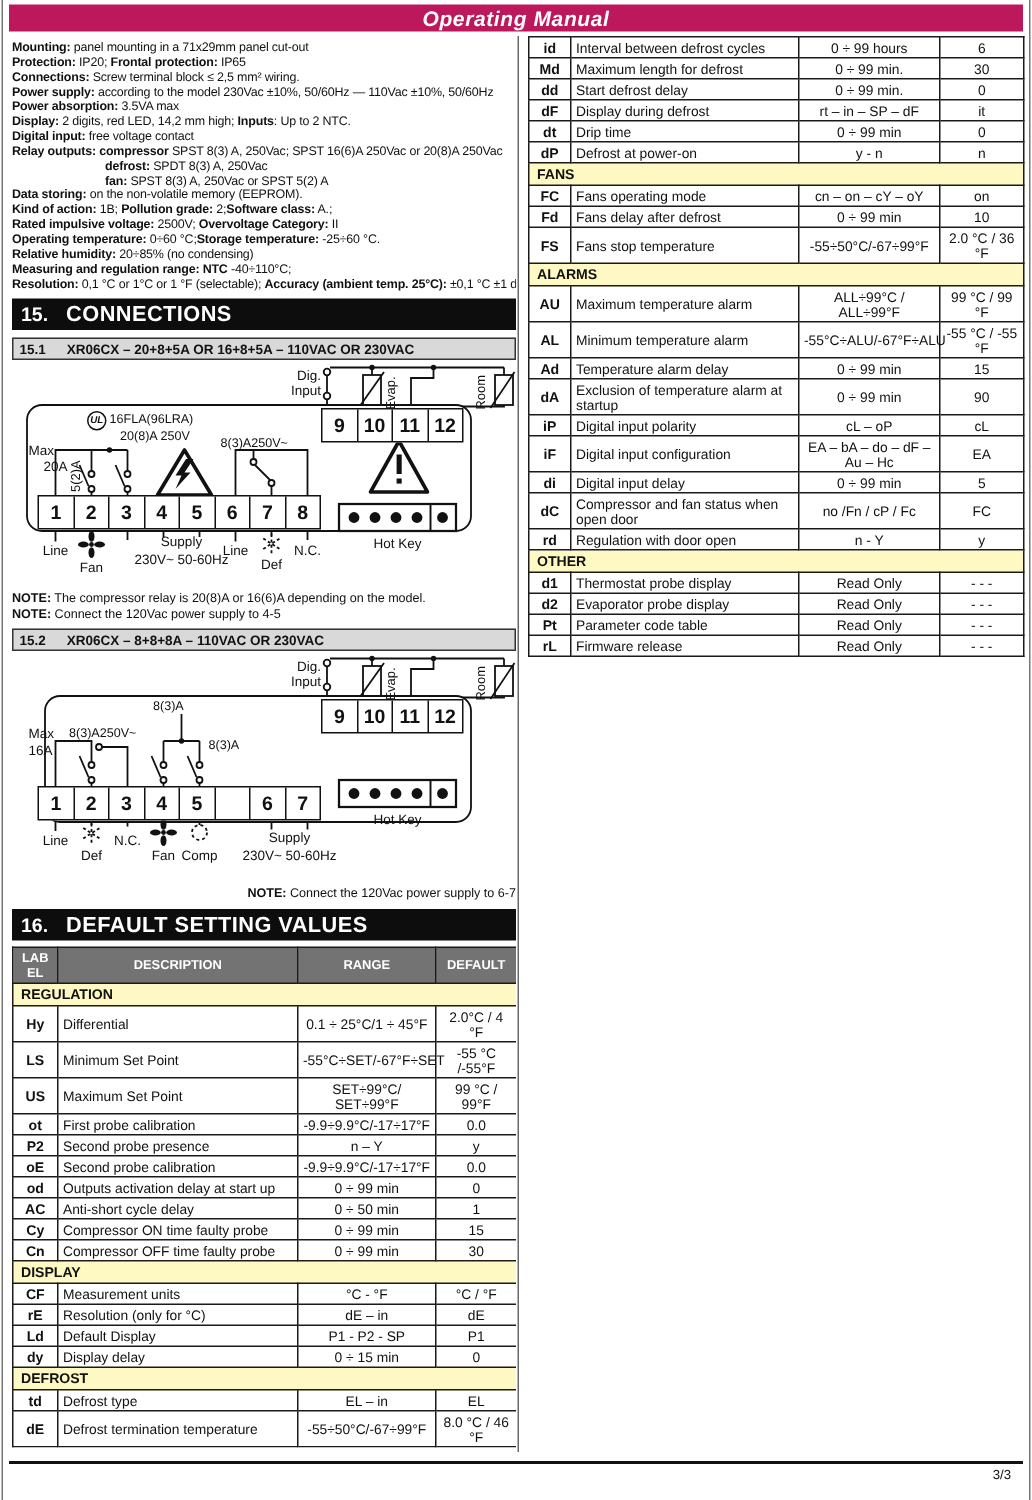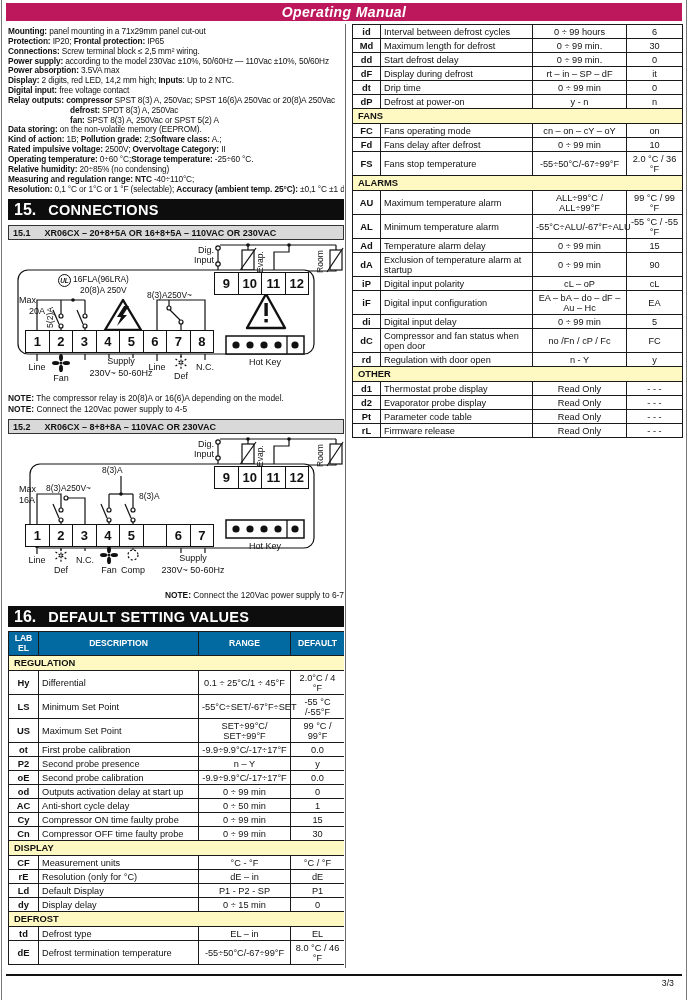--- a/index.html
+++ b/index.html
@@ -14,21 +14,21 @@
   .col-right{position:absolute;left:352px;top:24px;width:330px;}
   .divider{position:absolute;left:345px;top:24px;height:944px;width:1px;background:#6a6a6a;}
 
   
   .specs{height:169px;}
   .spec-line{font-size:8.3px;line-height:9.85px;letter-spacing:-.12px;white-space:nowrap;}
   .b{font-weight:bold;}
 
   
   .secbar{height:21px;background:#0d0d0d;color:#fff;display:flex;align-items:center;margin-top:3px;}
-  .secnum{font-weight:bold;font-size:16px;padding-left:6px;}
+  .secnum{font-weight:bold;font-size:13px;padding-left:6px;}
   .sectitle{font-weight:bold;font-size:14.5px;padding-left:12px;letter-spacing:.3px;}
   .subbar{height:13px;background:#d9d9d9;border:1px solid #333;display:flex;align-items:center;margin-top:5px;}
   .subnum{font-weight:bold;font-size:9px;padding-left:4px;}
   .subtitle{font-weight:bold;font-size:9px;padding-left:14px;}
 
   
   .note{font-size:8.4px;line-height:10px;margin-top:1px;}
 
   
   .diagram{position:relative;width:336px;height:150px;margin-top:2px;}
@@ -44,21 +44,21 @@
          align-items:center;justify-content:center;font-weight:bold;font-size:13px;}
   .tcell:last-child{border-right:none;}
   .ul-mark{position:absolute;width:11px;height:11px;border:1.1px solid #111;border-radius:50%;
            font-size:6.5px;font-weight:bold;font-style:italic;display:flex;
            align-items:center;justify-content:center;}
 
   
   table.params{width:100%;border-collapse:collapse;table-layout:fixed;margin-top:4px;}
   .params td,.params th{border:1px solid #1a1a1a;}
   .params td{font-size:9.2px;line-height:10px;padding:1.5px 3px;vertical-align:middle;}
-  .params th{background:#0369a1;color:#fff;font-size:8.6px;line-height:9.5px;
+  .params th{background:#737373;color:#fff;font-size:8.6px;line-height:9.5px;
              font-weight:bold;padding:2px 1px;text-align:center;}
   td.lab{font-weight:bold;text-align:center;font-size:9.4px;}
   td.dsc{text-align:left;}
   td.rng,td.dft{text-align:center;}
   td.sec{background:#fef9c3;font-weight:bold;font-size:9.4px;padding:2px 5px;}
 
   
   .footline{position:absolute;left:6px;right:6px;top:974px;height:2px;background:#111;}
   .pagenum{position:absolute;top:978px;right:14px;font-size:8.8px;}
 </style>

